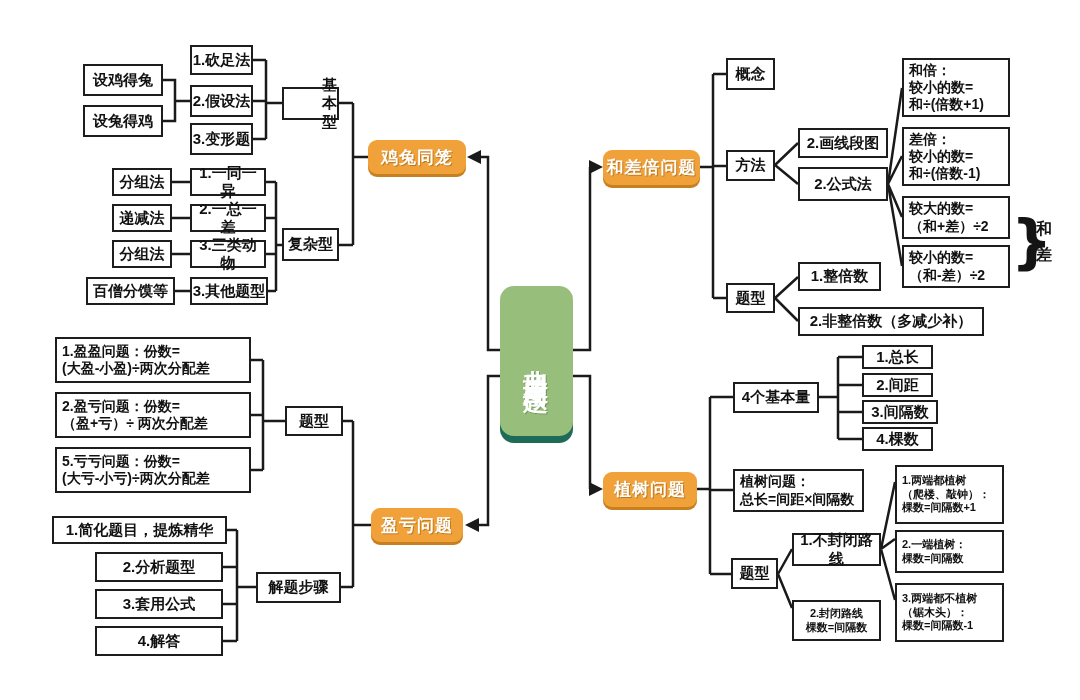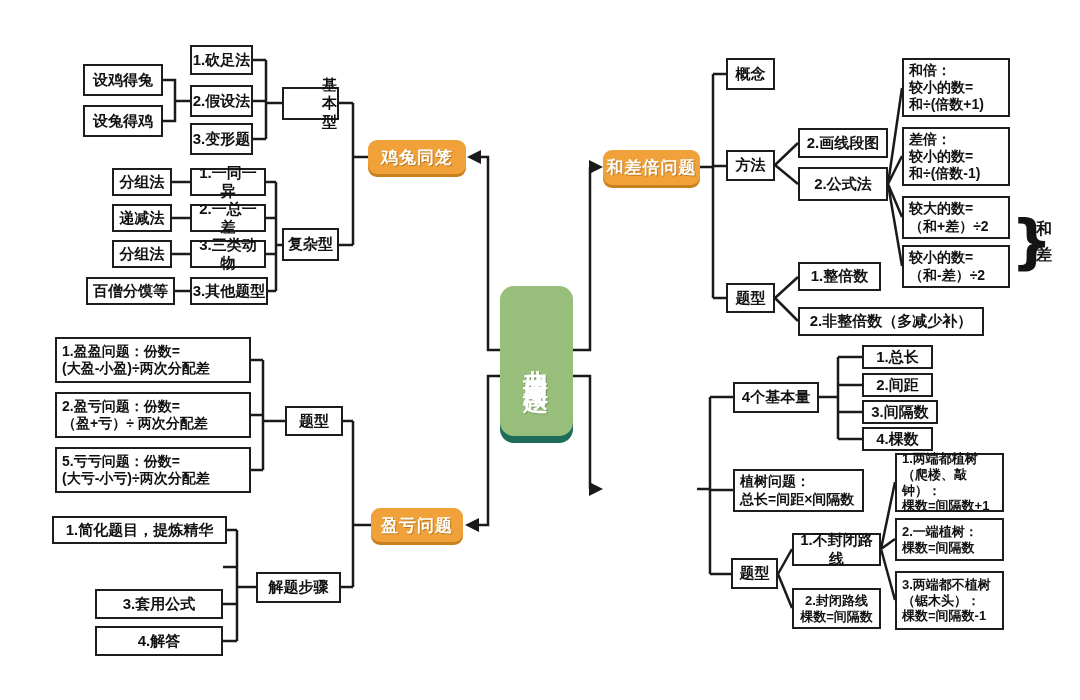--- a/index.html
+++ b/index.html
@@ -9,21 +9,21 @@
   }
   #wires{position:absolute;left:0;top:0;z-index:1;}
   .node{
     position:absolute;z-index:2;box-sizing:border-box;background:#fff;
     border:2px solid #1d1d1d;color:#111;font-weight:700;
     display:flex;align-items:center;justify-content:center;text-align:center;
     font-size:15px;line-height:1.22;white-space:pre-line;
   }
   .node.l{justify-content:flex-start;text-align:left;padding-left:5px;padding-right:2px;}
   .node.md{font-size:14px;}
-  .node.sm{font-size:13px;}
+  .node.sm{font-size:11px;margin-top:12px;}
   .topic{
     position:absolute;z-index:3;box-sizing:border-box;border-radius:9px;
     background:#F0A139;color:#fff;font-weight:700;font-size:17px;letter-spacing:1px;
     display:flex;align-items:center;justify-content:center;
     box-shadow:0 3px 0 #C8801F;text-shadow:1px 1px 0 rgba(150,90,10,.55);
     white-space:nowrap;
   }
   .root{
     position:absolute;z-index:3;box-sizing:border-box;border-radius:14px;
     background:#97BE7B;color:#fff;font-weight:700;font-size:25px;
@@ -147,24 +147,26 @@
 
   <div class="node l md" style="left:55px;top:337px;width:196px;height:46px;">1.盈盈问题：份数=
 (大盈-小盈)÷两次分配差</div>
   <div class="node l md" style="left:55px;top:392px;width:196px;height:46px;">2.盈亏问题：份数=
 （盈+亏）÷ 两次分配差</div>
   <div class="node l md" style="left:55px;top:447px;width:196px;height:46px;">5.亏亏问题：份数=
 (大亏-小亏)÷两次分配差</div>
   <div class="node" style="left:285px;top:406px;width:58px;height:30px;">题型</div>
 
   <div class="node" style="left:52px;top:516px;width:175px;height:28px;">1.简化题目，提炼精华</div>
+  <div class="node" style="left:95px;top:552px;width:128px;height:30px;">2.分析题型</div>
   <div class="node" style="left:95px;top:589px;width:128px;height:30px;">3.套用公式</div>
   <div class="node" style="left:95px;top:626px;width:128px;height:30px;">4.解答</div>
   <div class="node" style="left:256px;top:572px;width:85px;height:31px;">解题步骤</div>
 
+  <div class="topic" style="left:603px;top:472px;width:94px;height:35px;">植树问题</div>
 
   <div class="node" style="left:733px;top:382px;width:86px;height:31px;">4个基本量</div>
   <div class="node" style="left:862px;top:345px;width:71px;height:24px;">1.总长</div>
   <div class="node" style="left:862px;top:373px;width:71px;height:24px;">2.间距</div>
   <div class="node" style="left:862px;top:400px;width:76px;height:24px;">3.间隔数</div>
   <div class="node" style="left:862px;top:427px;width:71px;height:24px;">4.棵数</div>
 
   <div class="node l md" style="left:733px;top:469px;width:131px;height:43px;">植树问题：
 总长=间距×间隔数</div>
 

